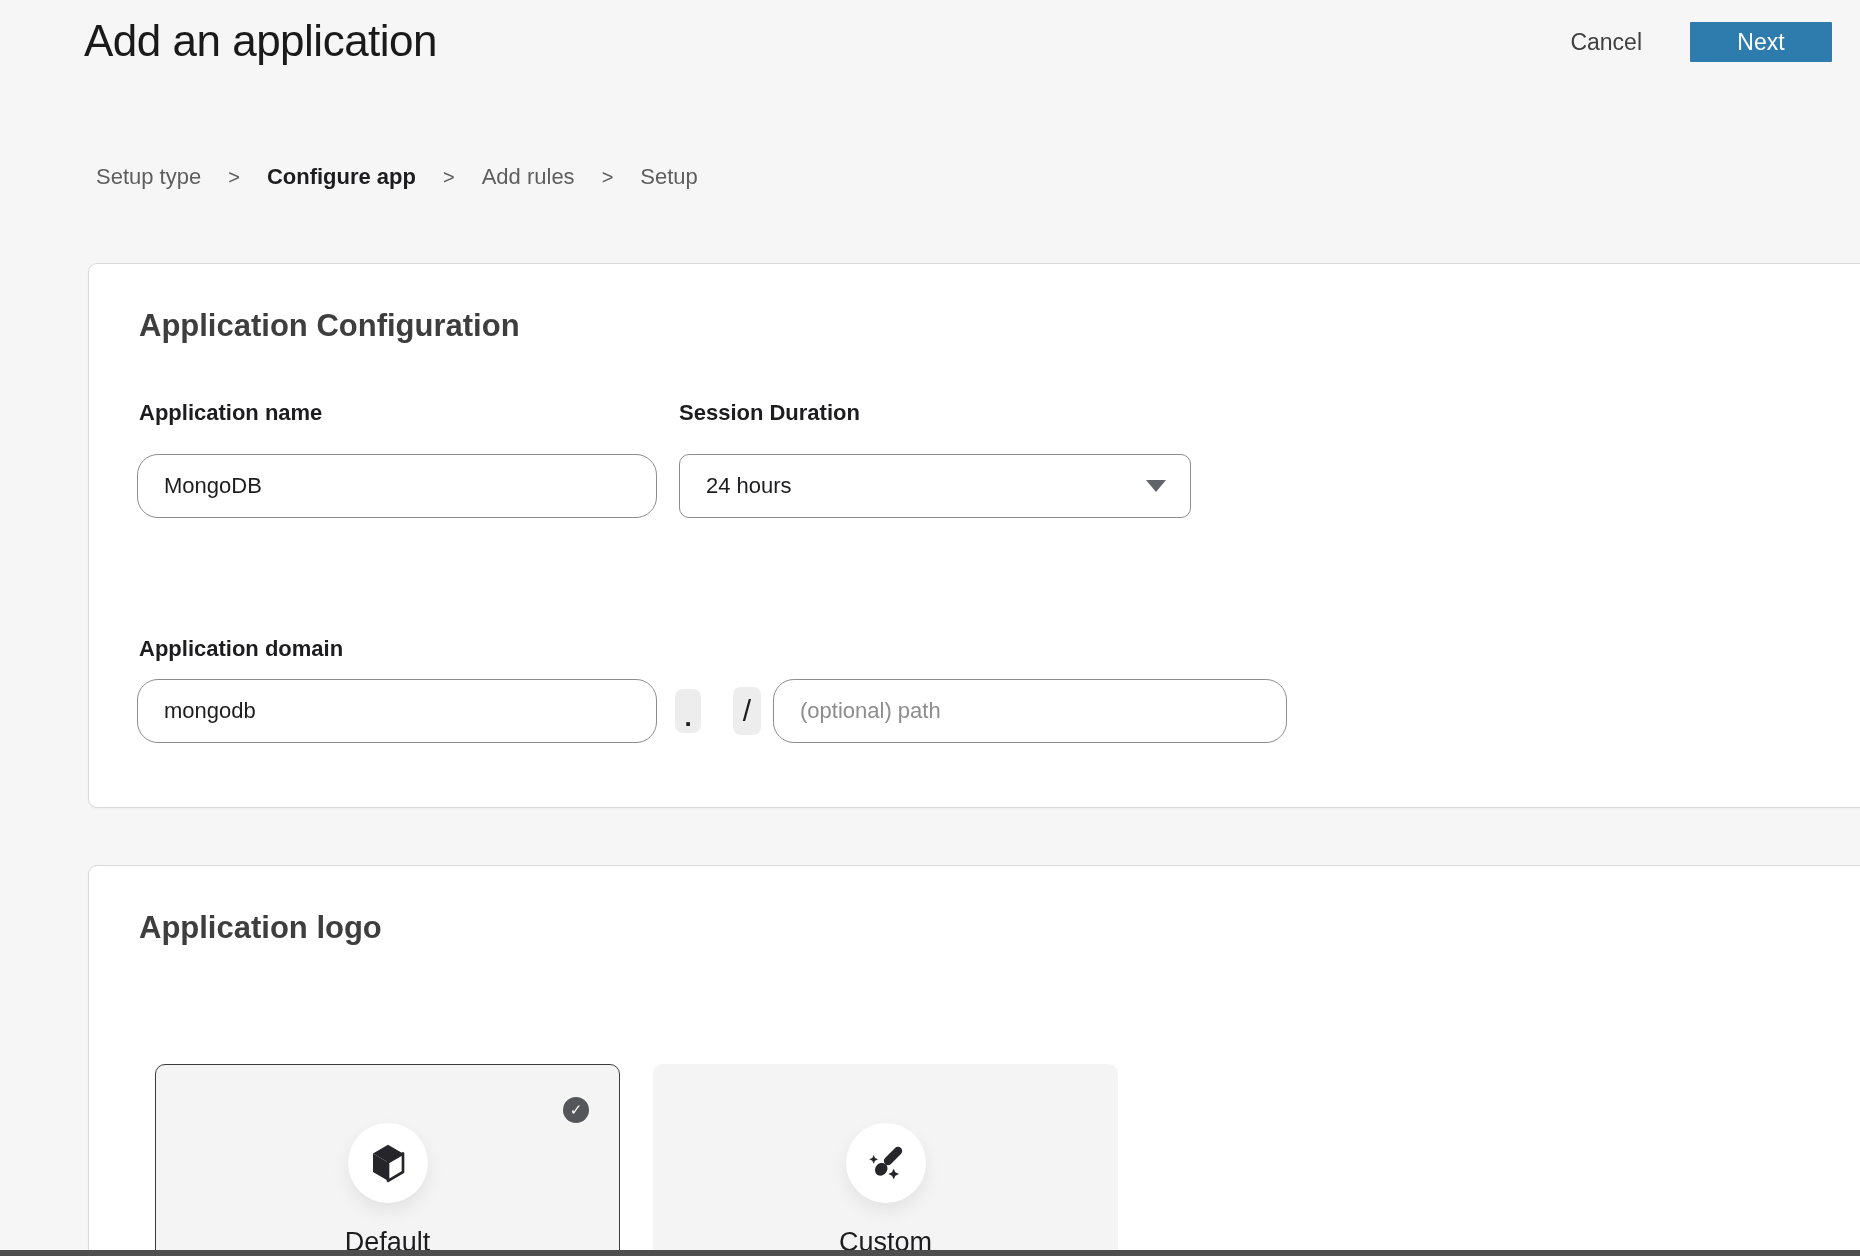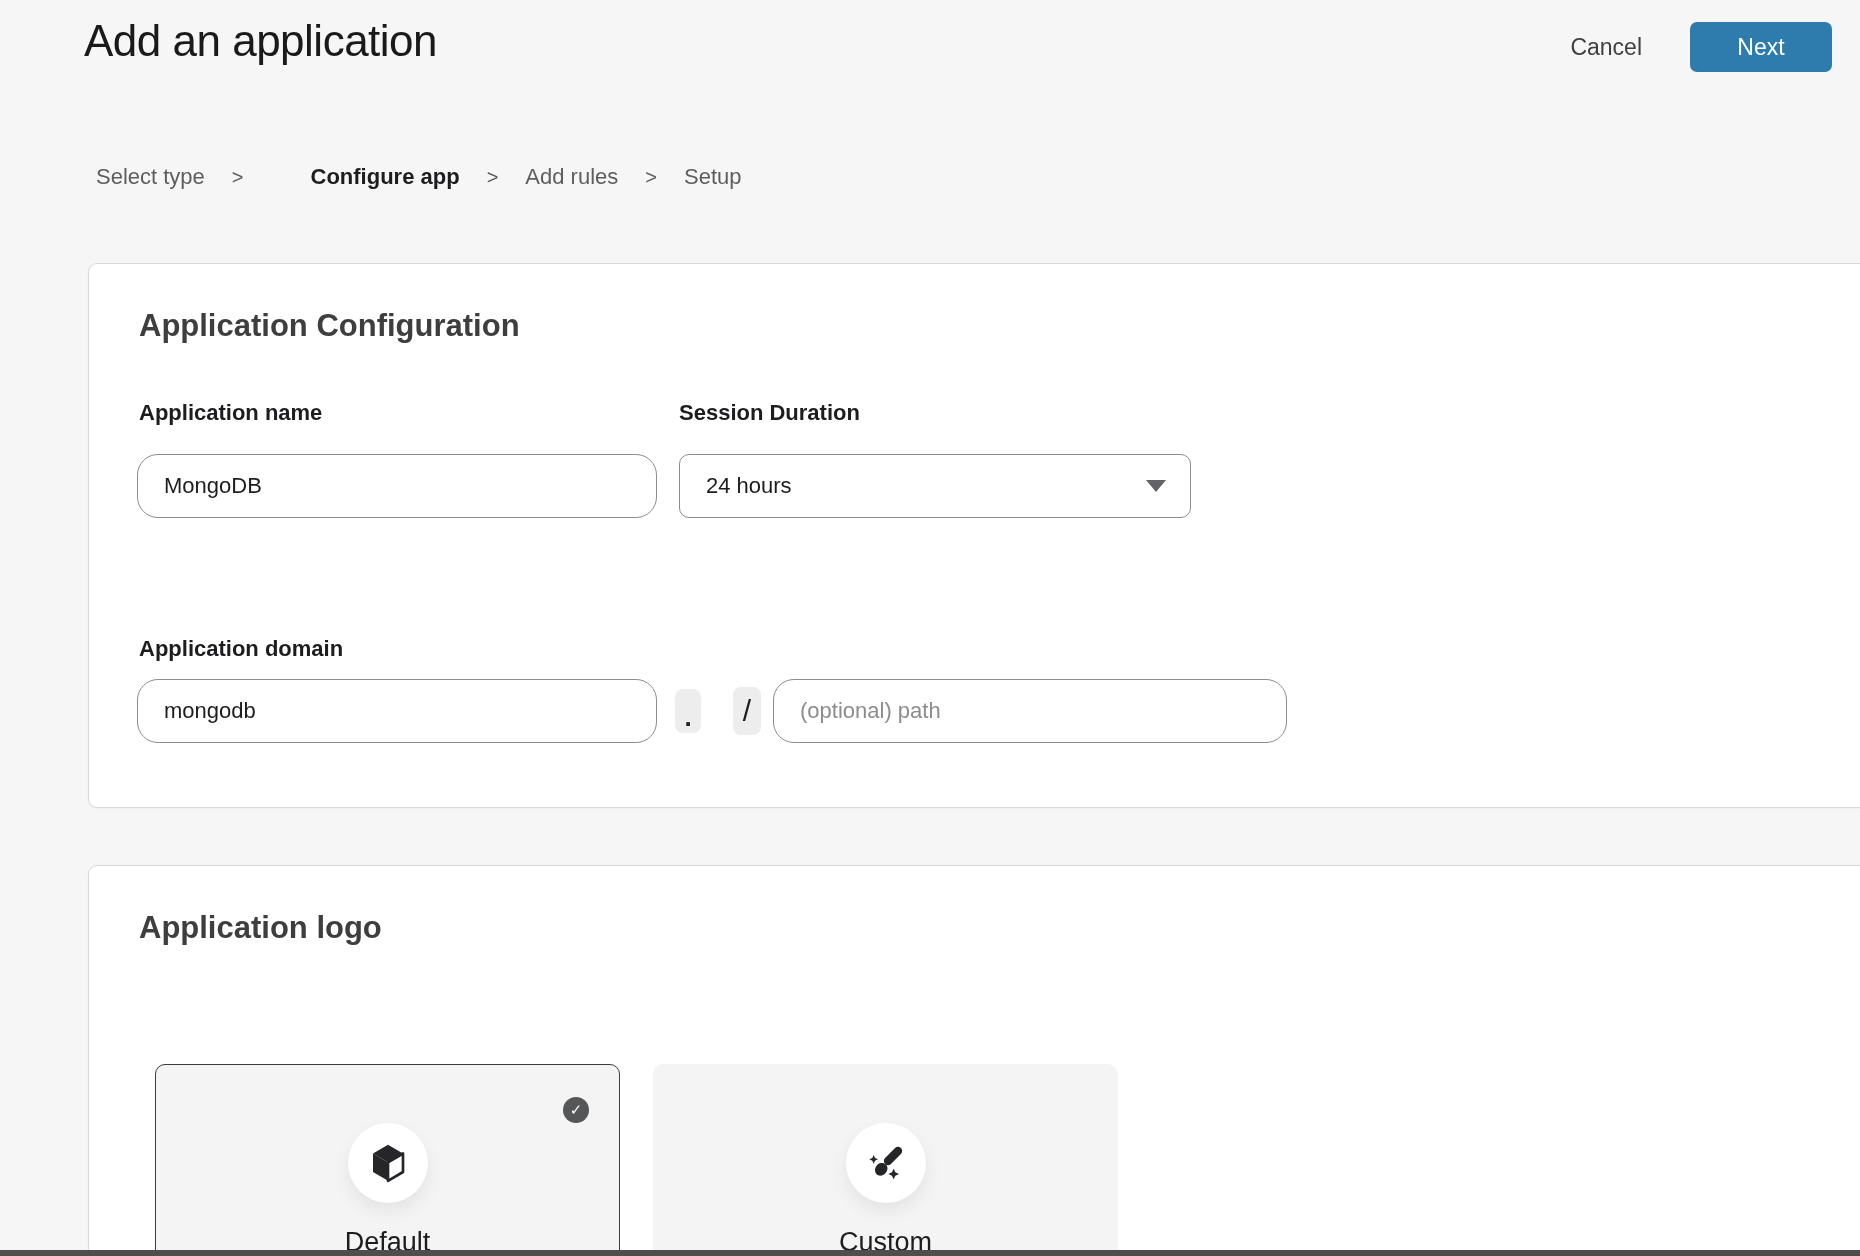--- a/index.html
+++ b/index.html
@@ -19,33 +19,33 @@
   }
   .header-actions {
     position:absolute; top:22px; right:28px;
     display:flex; align-items:center; gap:48px;
   }
   .cancel-link {
     font-size:23px; color:#404040; cursor:pointer; background:none; border:none;
     font-family:inherit;
   }
   .next-button {
-    width:142px; height:50px; border:none; border-radius:7px;
+    width:142px; height:40px; border:none; border-radius:1px;
     background:#2e7cad; color:#ffffff; font-size:23px; cursor:pointer;
     font-family:inherit;
   }
 
   
   .steps {
     position:absolute; left:96px; top:164px;
     display:flex; align-items:center; gap:27px;
     font-size:22px; color:#5e5e5e;
   }
   .step { cursor:pointer; }
-  .step.active { color:#1d1d1f; font-weight:700;margin-left:40px; }
+  .step.active { color:#1d1d1f; font-weight:700; }
   .step-sep { color:#5e5e5e; font-size:20px; }
 
   
   .card {
     position:absolute; left:88px; width:1784px;
     background:#ffffff; border:1px solid #d9d9da; border-radius:9px;
     box-shadow:0 1px 2px rgba(0,0,0,0.04);
   }
   .card-config { top:263px; height:545px; }
   .card-logo   { top:865px; height:560px; }
@@ -129,21 +129,21 @@
 <body>
 
 <h1 class="page-title">Add an application</h1>
 
 <div class="header-actions">
   <button class="cancel-link">Cancel</button>
   <button class="next-button">Next</button>
 </div>
 
 <nav class="steps">
-  <span class="step">Select type</span>
+  <span class="step">Setup type</span>
   <span class="step-sep">&gt;</span>
   <span class="step active">Configure app</span>
   <span class="step-sep">&gt;</span>
   <span class="step">Add rules</span>
   <span class="step-sep">&gt;</span>
   <span class="step">Setup</span>
 </nav>
 
 <section class="card card-config">
   <h2 class="card-heading">Application Configuration</h2>

